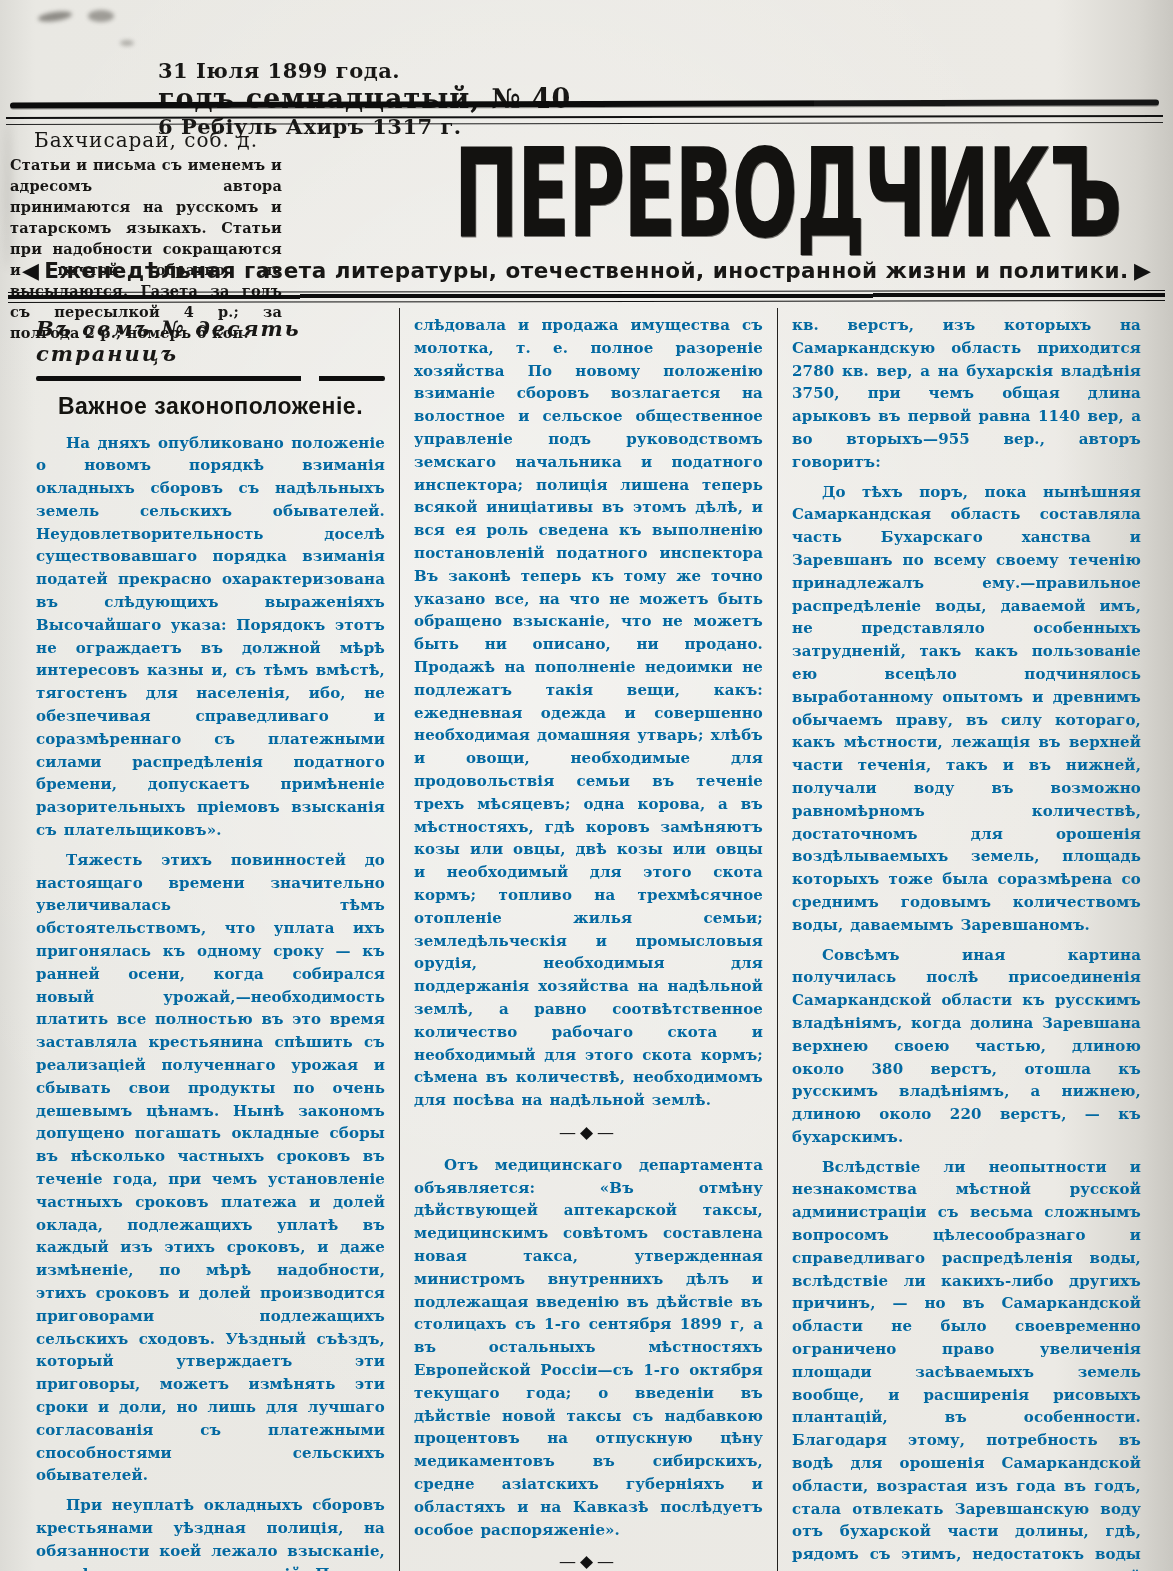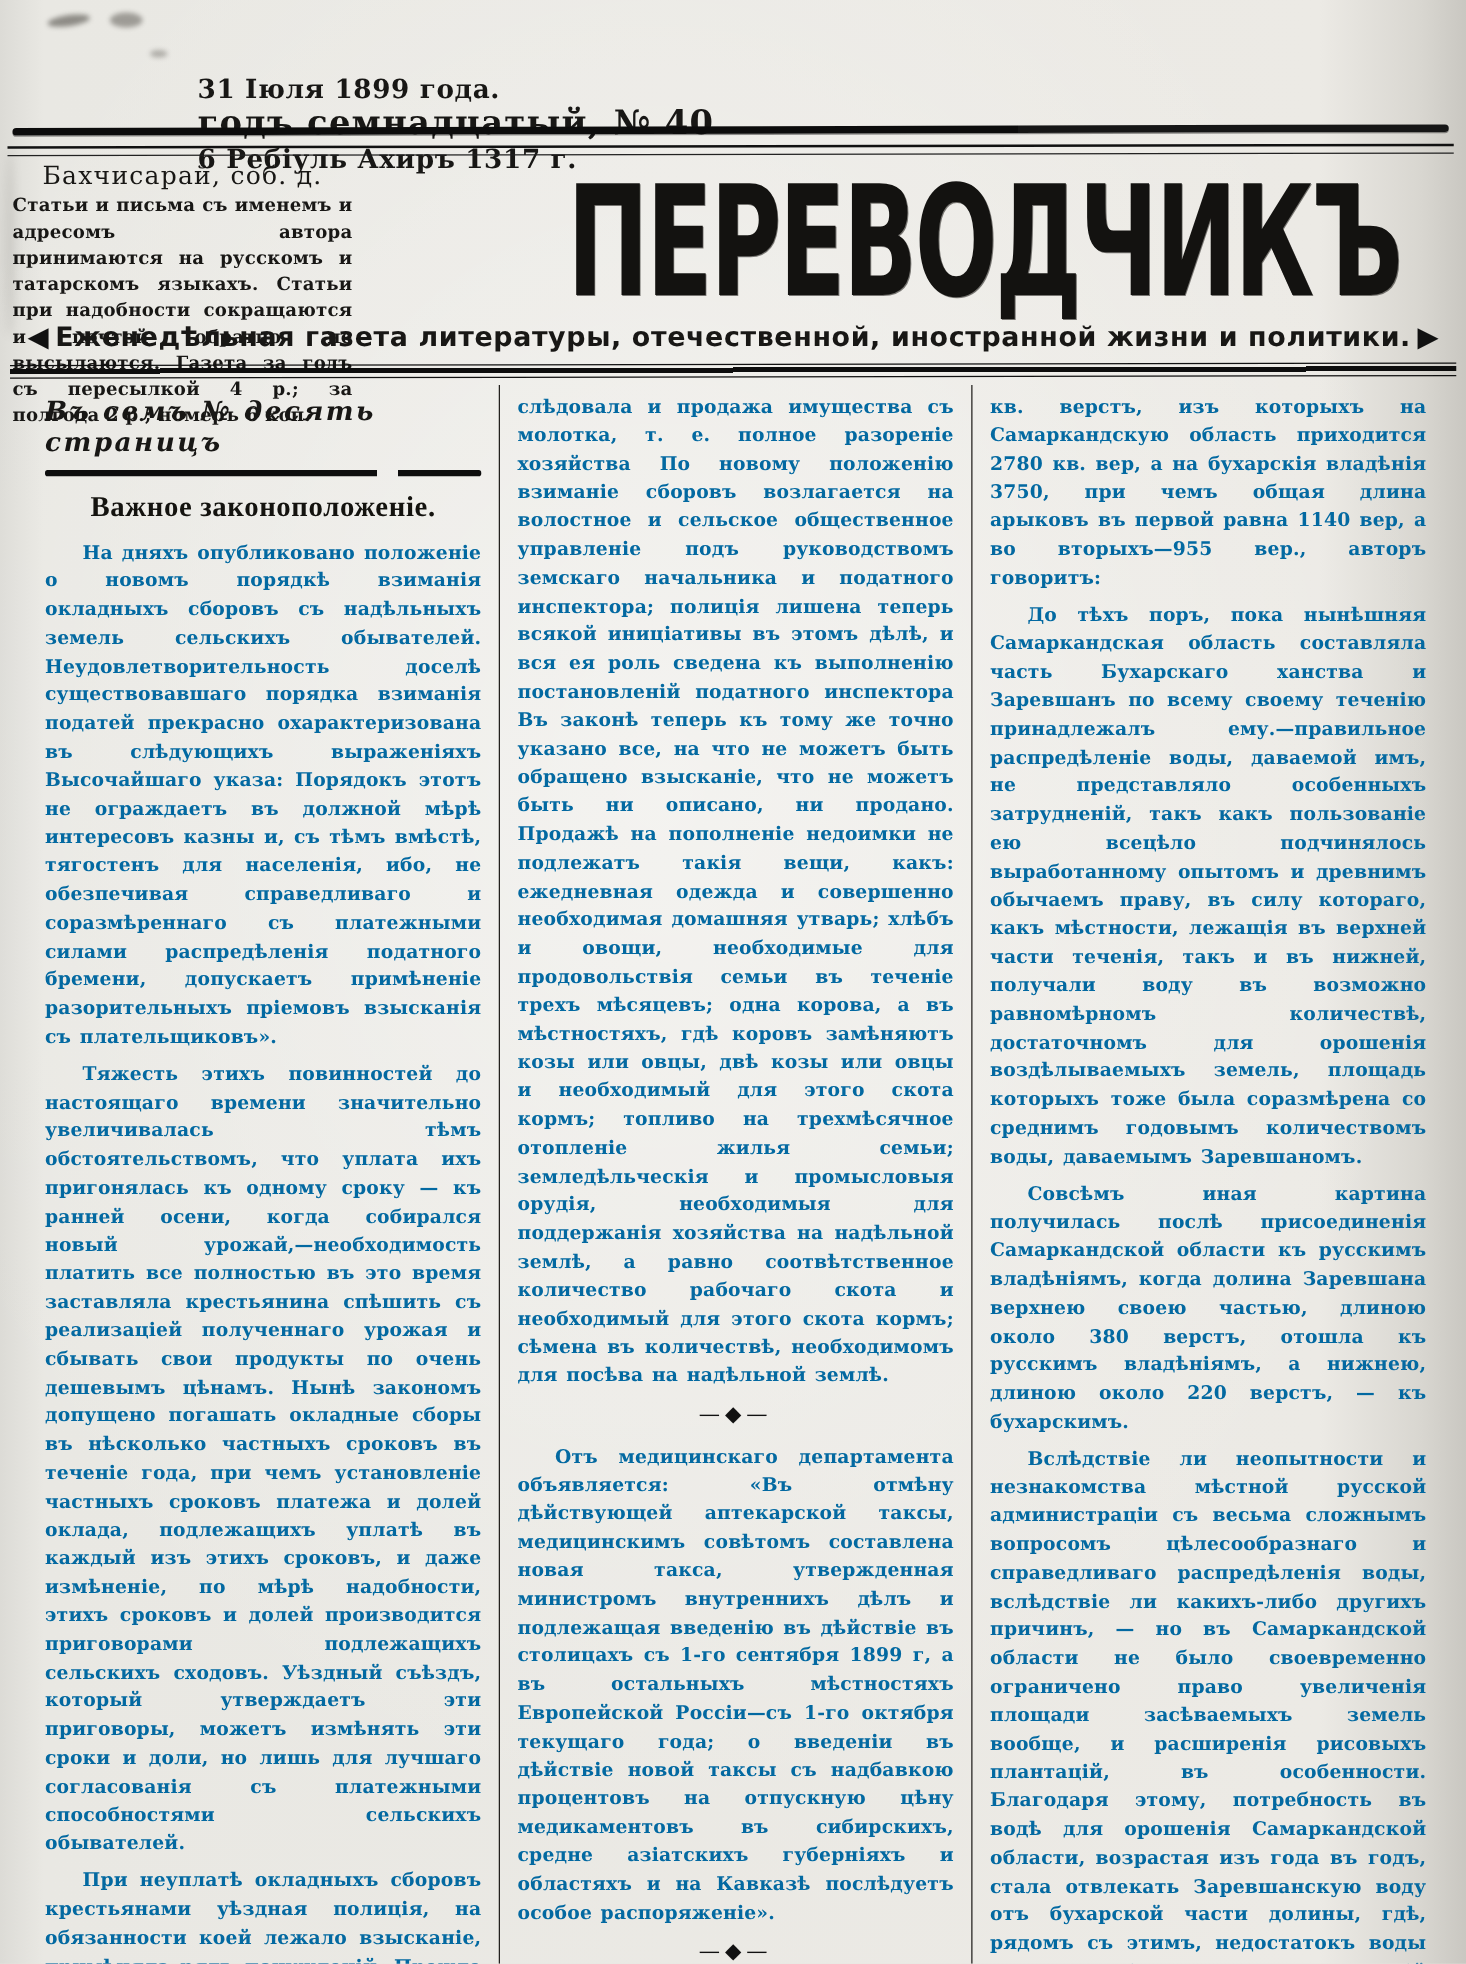--- a/index.html
+++ b/index.html
@@ -102,21 +102,21 @@
   .notice-line{
     font-style:italic;font-size:21px;font-weight:bold;letter-spacing:2px;
     text-align:left;margin:2px 0 10px 0;
   }
   .notice-rule{
     height:4.5px;margin:0 0 12px 0;
     background:linear-gradient(to right,#0e0e0e 0 76%,transparent 76% 81%,#0e0e0e 81% 100%);
     border-radius:2px/50%;
   }
   .article-heading{
-    font-family:Liberation Serif, serif;
+    font-family:Liberation Sans, sans-serif;
     font-size:23px;font-weight:bold;text-align:center;letter-spacing:.5px;
     margin:4px 0 12px 0;color:#14130f;
   }
   .divider-orn{
     text-align:center;font-size:17px;letter-spacing:4px;
     margin:10px 0 12px 0;color:#111;
   }
 </style>
 </head>
 <body>

